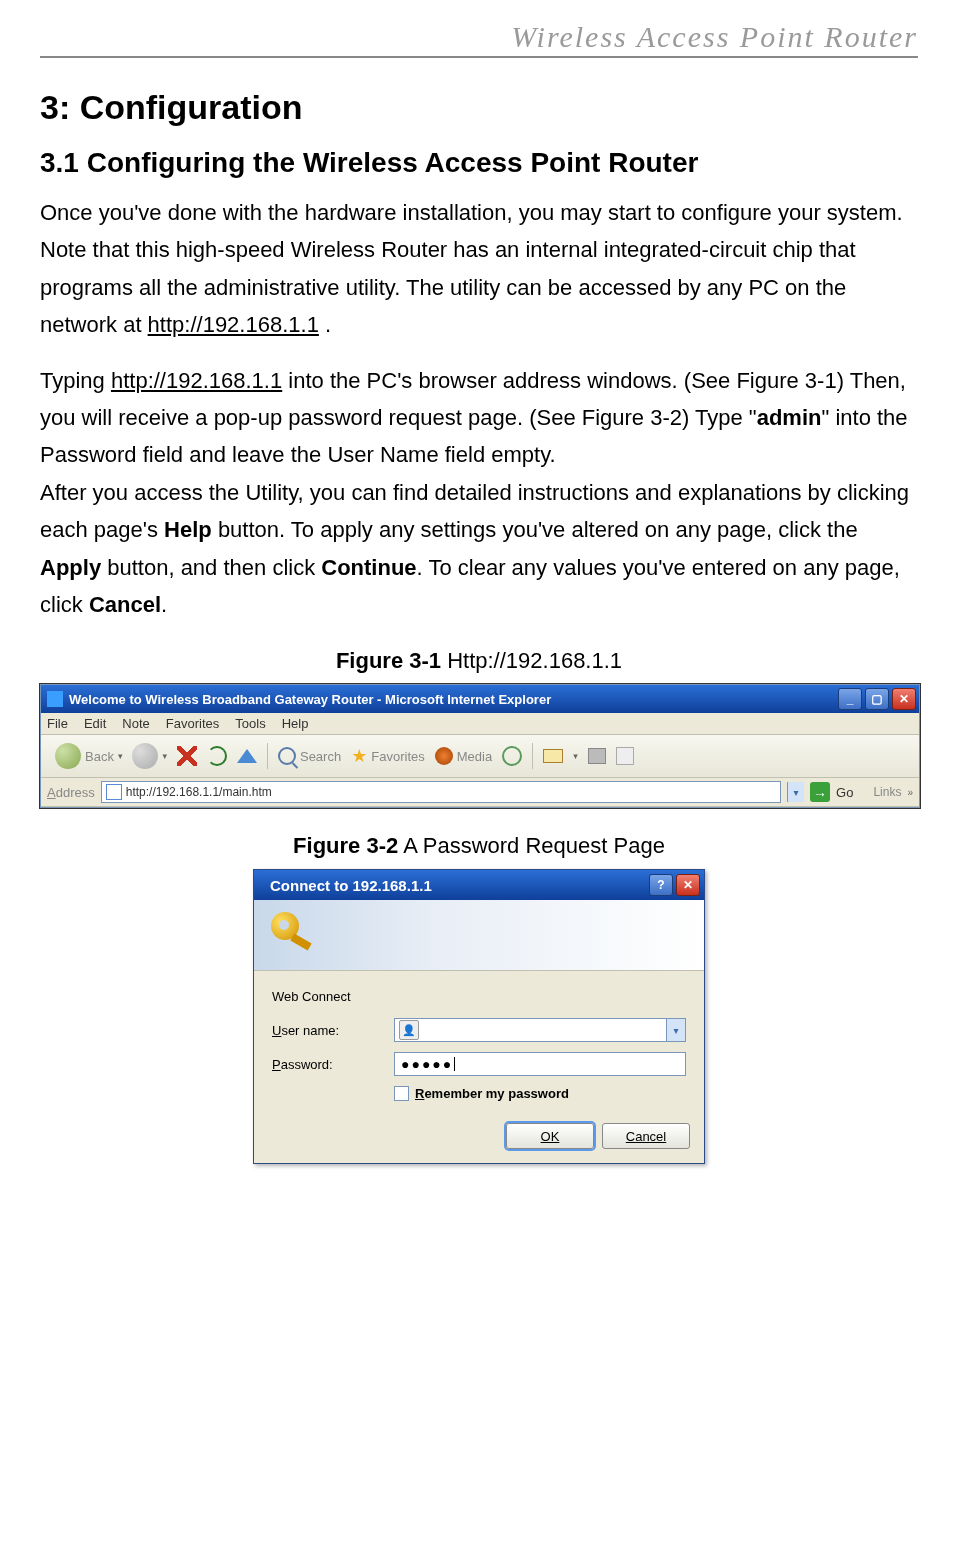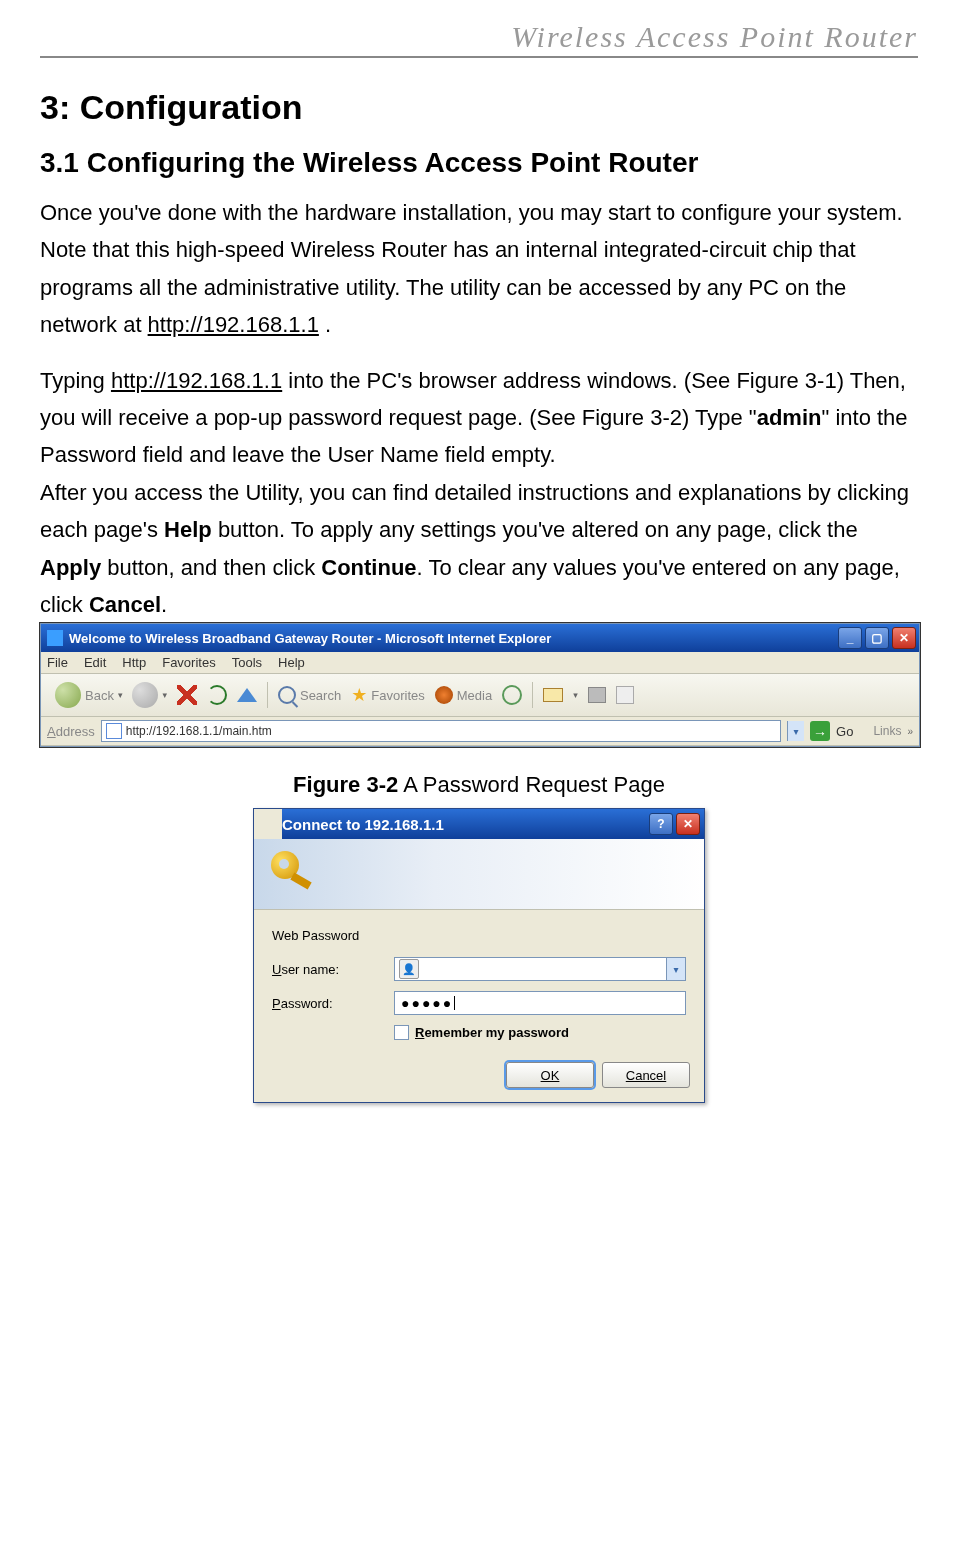--- a/index.html
+++ b/index.html
@@ -165,24 +165,23 @@
     text-align:left;
     box-shadow:2px 2px 4px rgba(0,0,0,0.3);
   }
   .dlg-title{
     background:linear-gradient(to bottom,#2a6fd6 0%,#0f3f9a 100%);
     color:#fff;
     height:30px;
     display:flex;
     align-items:center;
     justify-content:space-between;
-    padding:0 4px 0 0;
+    padding:0 4px 0 16px;
     font-weight:bold;
     font-size:15px;
-    margin-left:28px;
   }
   .dlg-title-buttons{display:flex;gap:3px;}
   .dlg-banner{
     height:70px;
     background:linear-gradient(to right,#c8d8ea 0%,#e8eef6 40%,#fff 100%);
     display:flex;
     align-items:center;
     padding-left:15px;
     border-bottom:1px solid #c0c0b0;
   }
@@ -253,38 +252,41 @@
     <span>Once you've done with the hardware installation, you may start to configure your system. Note that this high-speed Wireless Router has an internal integrated-circuit chip that programs all the administrative utility. The utility can be accessed by any PC on the network at </span><span class="underline">http://192.168.1.1</span><span> .</span>
   </div>
   <br>
   <div class="body-text">
     <span>Typing </span><span class="underline">http://192.168.1.1</span><span> into the PC's browser address windows. (See Figure 3-1) Then, you will receive a pop-up password request page. (See Figure 3-2) Type "</span><span class="bold">admin</span><span>" into the Password field and leave the User Name field empty.</span>
   </div>
   <div class="body-text">
     <span>After you access the Utility, you can find detailed instructions and explanations by clicking each page's </span><span class="bold">Help</span><span> button. To apply any settings you've altered on any page, click the </span><span class="bold">Apply</span><span> button, and then click </span><span class="bold">Continue</span><span>. To clear any values you've entered on any page, click </span><span class="bold">Cancel</span><span>.</span>
   </div>
 
+  <div class="figure-caption">
+    <span class="bold">Figure 3-1</span><span> Http://192.168.1.1</span>
+  </div>
 
   
   <div class="browser">
     <div class="titlebar">
       <div class="titlebar-left">
         <span class="ie-icon"></span>
         <span>Welcome to Wireless Broadband Gateway Router - Microsoft Internet Explorer</span>
       </div>
       <div class="win-buttons">
         <div class="win-btn">_</div>
         <div class="win-btn">▢</div>
         <div class="win-btn close">✕</div>
       </div>
     </div>
     <div class="menubar">
       <span>File</span>
       <span>Edit</span>
-      <span>Http</span>
+      <span>Note</span>
       <span>Favorites</span>
       <span>Tools</span>
       <span>Help</span>
     </div>
     <div class="toolbar">
       <div class="tb-btn">
           <span class="tb-circle"></span>
           <span>Back</span>
           <span style="font-size:9px;color:#666;">▾</span>
         </div>
@@ -344,21 +346,21 @@
           <div class="win-btn close">✕</div>
         </div>
       </div>
       <div class="dlg-banner">
         <div class="keys-icon">
           <div class="key1"></div>
             <div class="key2"></div>
         </div>
       </div>
       <div class="dlg-body">
-        <div style="margin-bottom:14px;">Web Password</div>
+        <div style="margin-bottom:14px;">Web Connect</div>
         <div class="dlg-row">
           <div class="dlg-label"><span class="u">U</span>ser name:</div>
           <div class="dlg-combo">
             <span class="combo-icon">👤</span>
             <div class="combo-dd">▾</div>
           </div>
         </div>
         <div class="dlg-row">
           <div class="dlg-label"><span class="u">P</span>assword:</div>
           <div class="dlg-pass">

